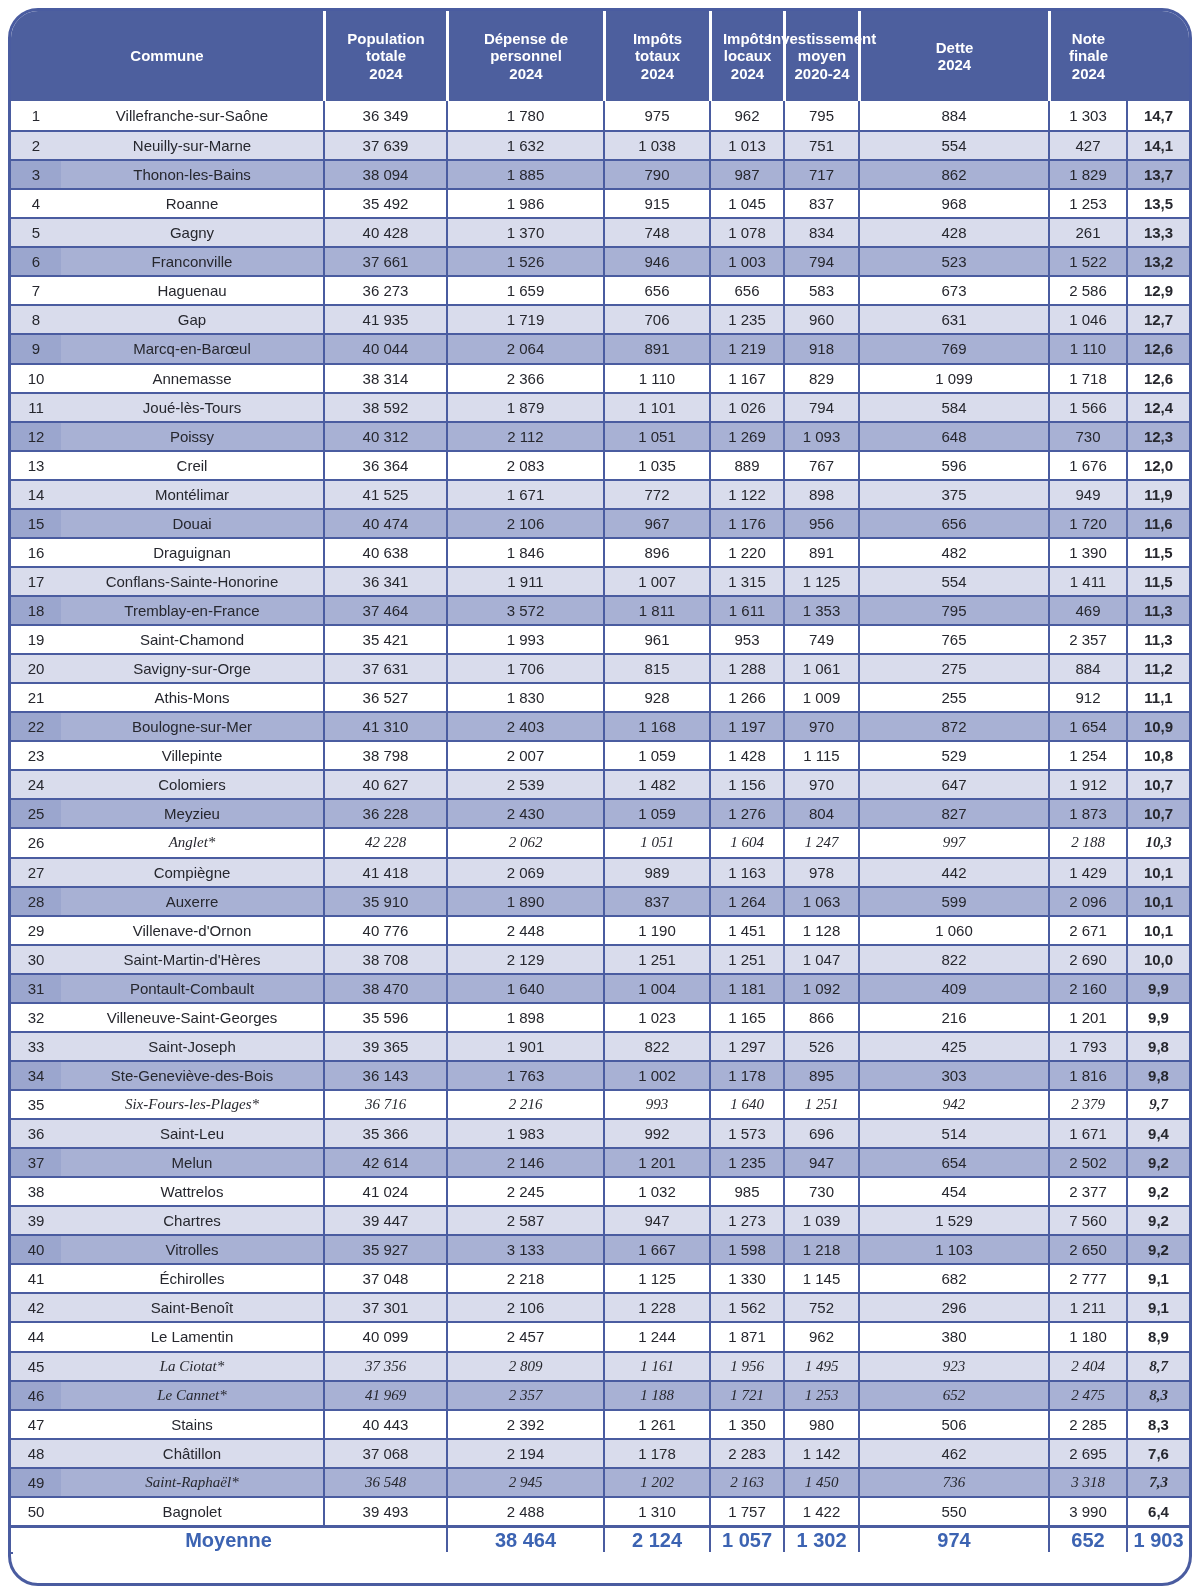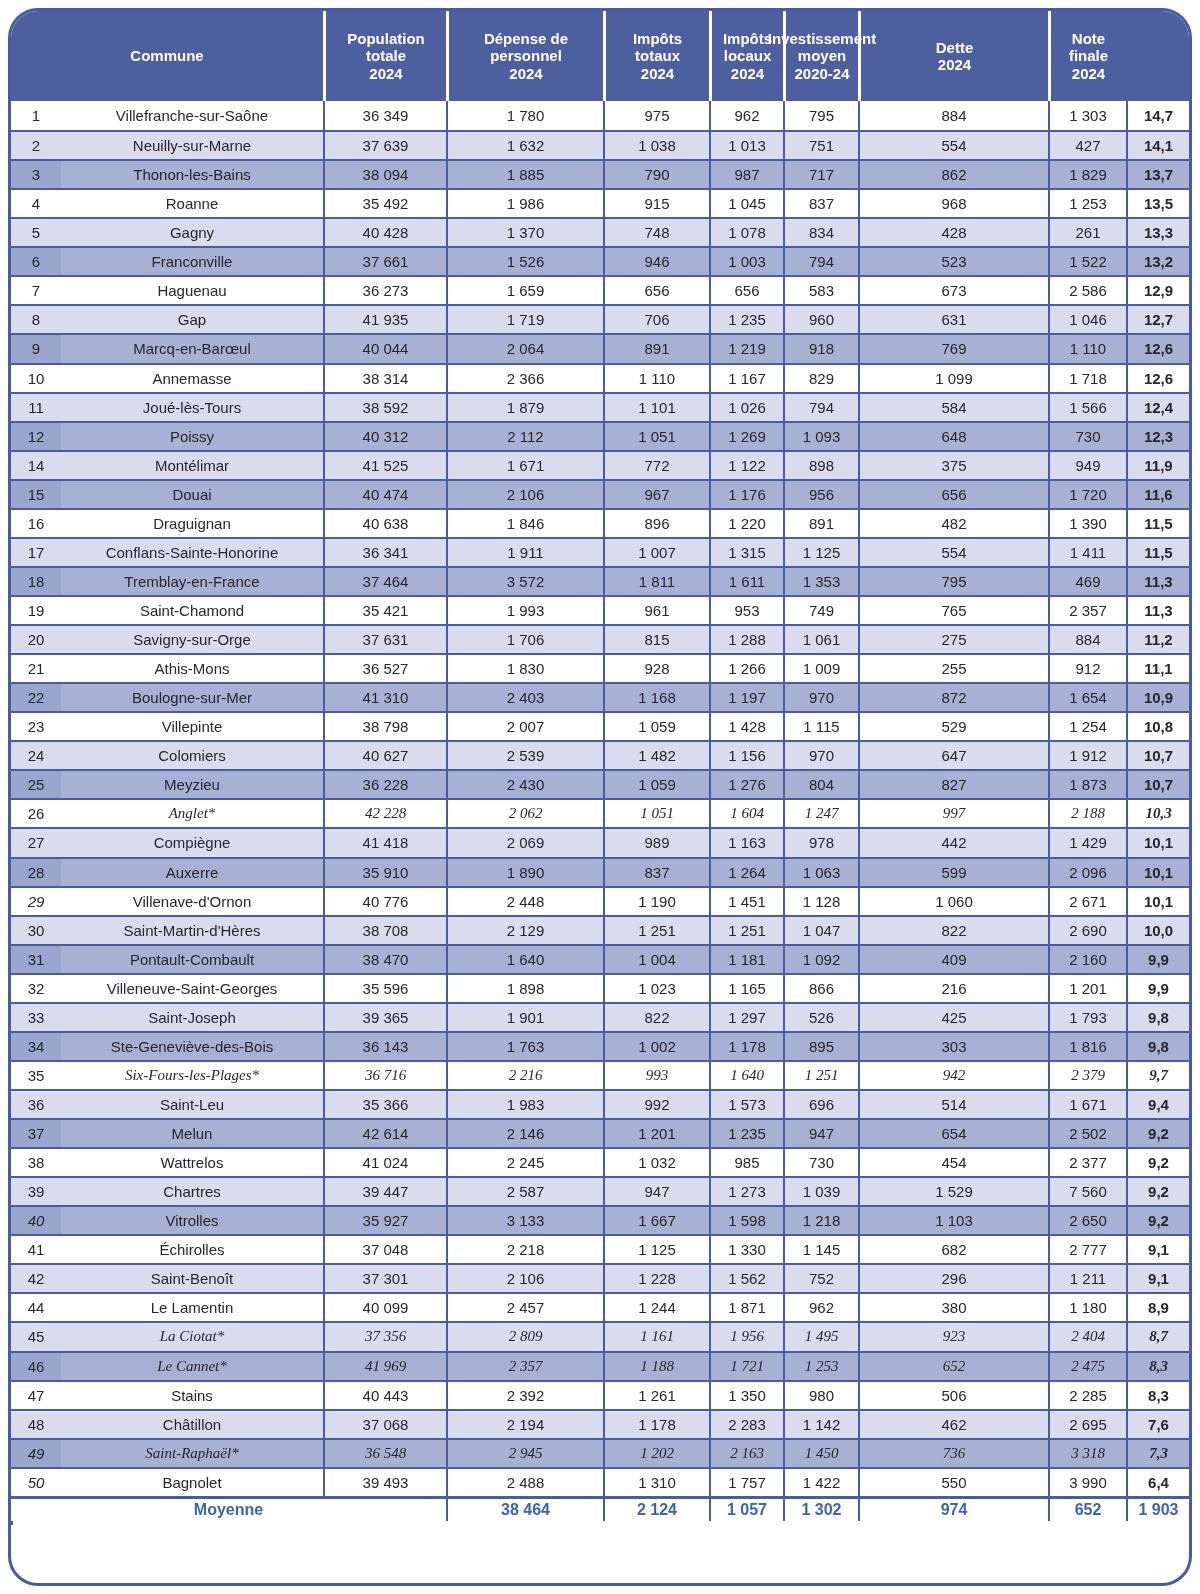--- a/index.html
+++ b/index.html
@@ -46,27 +46,27 @@
     display:flex; align-items:center; justify-content:center;
     font-size:15px; white-space:nowrap; overflow:hidden;
   }
   .cell.v{border-left:2px solid var(--line);}
   .cell.note{font-weight:bold;text-align:right;}
   .s0{background:#ffffff;}
   .s1{background:var(--light);}
   .s2{background:var(--med);}
   .s2 .rank{background:var(--med2);}
   .it .name,.it .v{font-style:italic;font-family:Liberation Serif, serif;}
-  .rit .rank{font-style:italic;text-align:center;}
+  .rit .rank{text-align:center;}
   
   .frow{
     border-top:3px solid var(--line); background:#fff;
     grid-template-columns:312px 123px 157px 106px 74px 75px 190px 78px 1fr;
   }
-  .frow .cell{font-weight:bold; color:var(--blue); font-size:16px;}
+  .frow .cell{font-weight:bold; color:var(--blue); font-size:20px;}
 </style>
 </head>
 <body>
 
 <div class="page">
   <div class="table">
 
     <div class="thead">
       <div class="hcell">Commune</div>
       <div class="hcell">Population
@@ -230,20 +230,32 @@
           <div class="cell name">Poissy</div>
           <div class="cell v">40 312</div>
           <div class="cell v">2 112</div>
           <div class="cell v">1 051</div>
           <div class="cell v">1 269</div>
           <div class="cell v">1 093</div>
           <div class="cell v">648</div>
           <div class="cell v">730</div>
           <div class="cell v note">12,3</div>
         </div>
+        <div class="row s0">
+          <div class="cell rank">13</div>
+          <div class="cell name">Creil</div>
+          <div class="cell v">36 364</div>
+          <div class="cell v">2 083</div>
+          <div class="cell v">1 035</div>
+          <div class="cell v">889</div>
+          <div class="cell v">767</div>
+          <div class="cell v">596</div>
+          <div class="cell v">1 676</div>
+          <div class="cell v note">12,0</div>
+        </div>
         <div class="row s1">
           <div class="cell rank">14</div>
           <div class="cell name">Montélimar</div>
           <div class="cell v">41 525</div>
           <div class="cell v">1 671</div>
           <div class="cell v">772</div>
           <div class="cell v">1 122</div>
           <div class="cell v">898</div>
           <div class="cell v">375</div>
           <div class="cell v">949</div>

